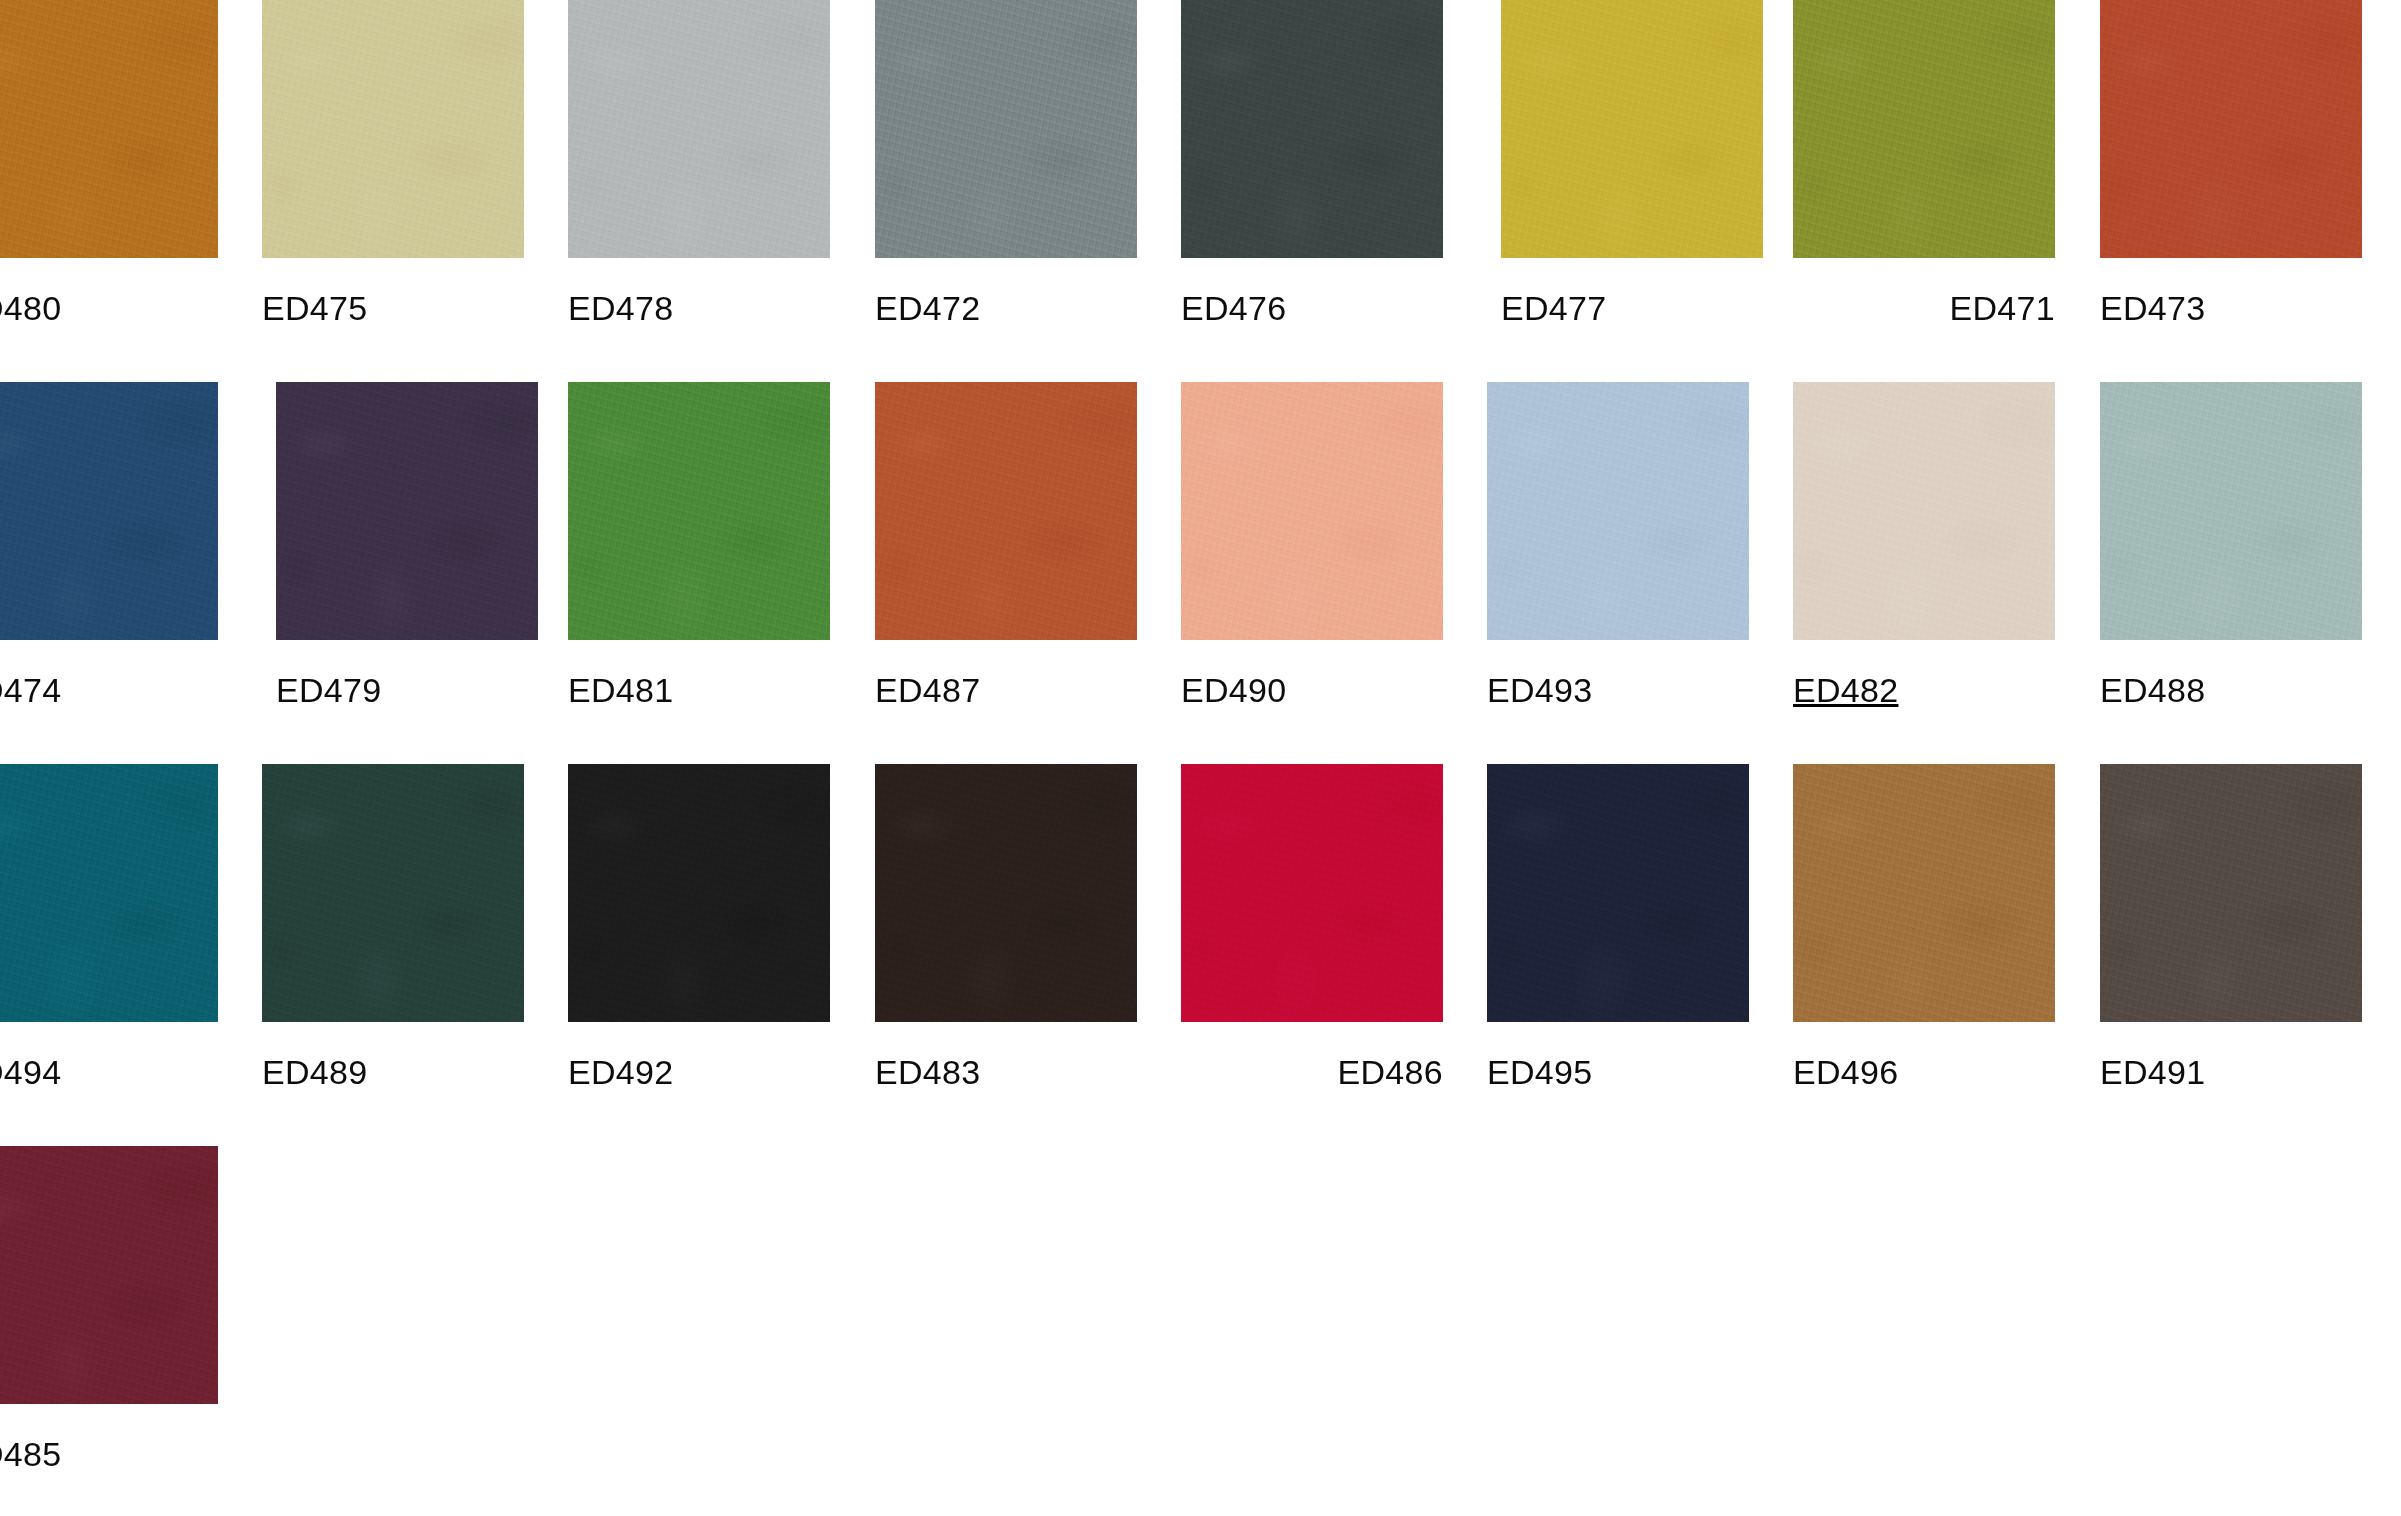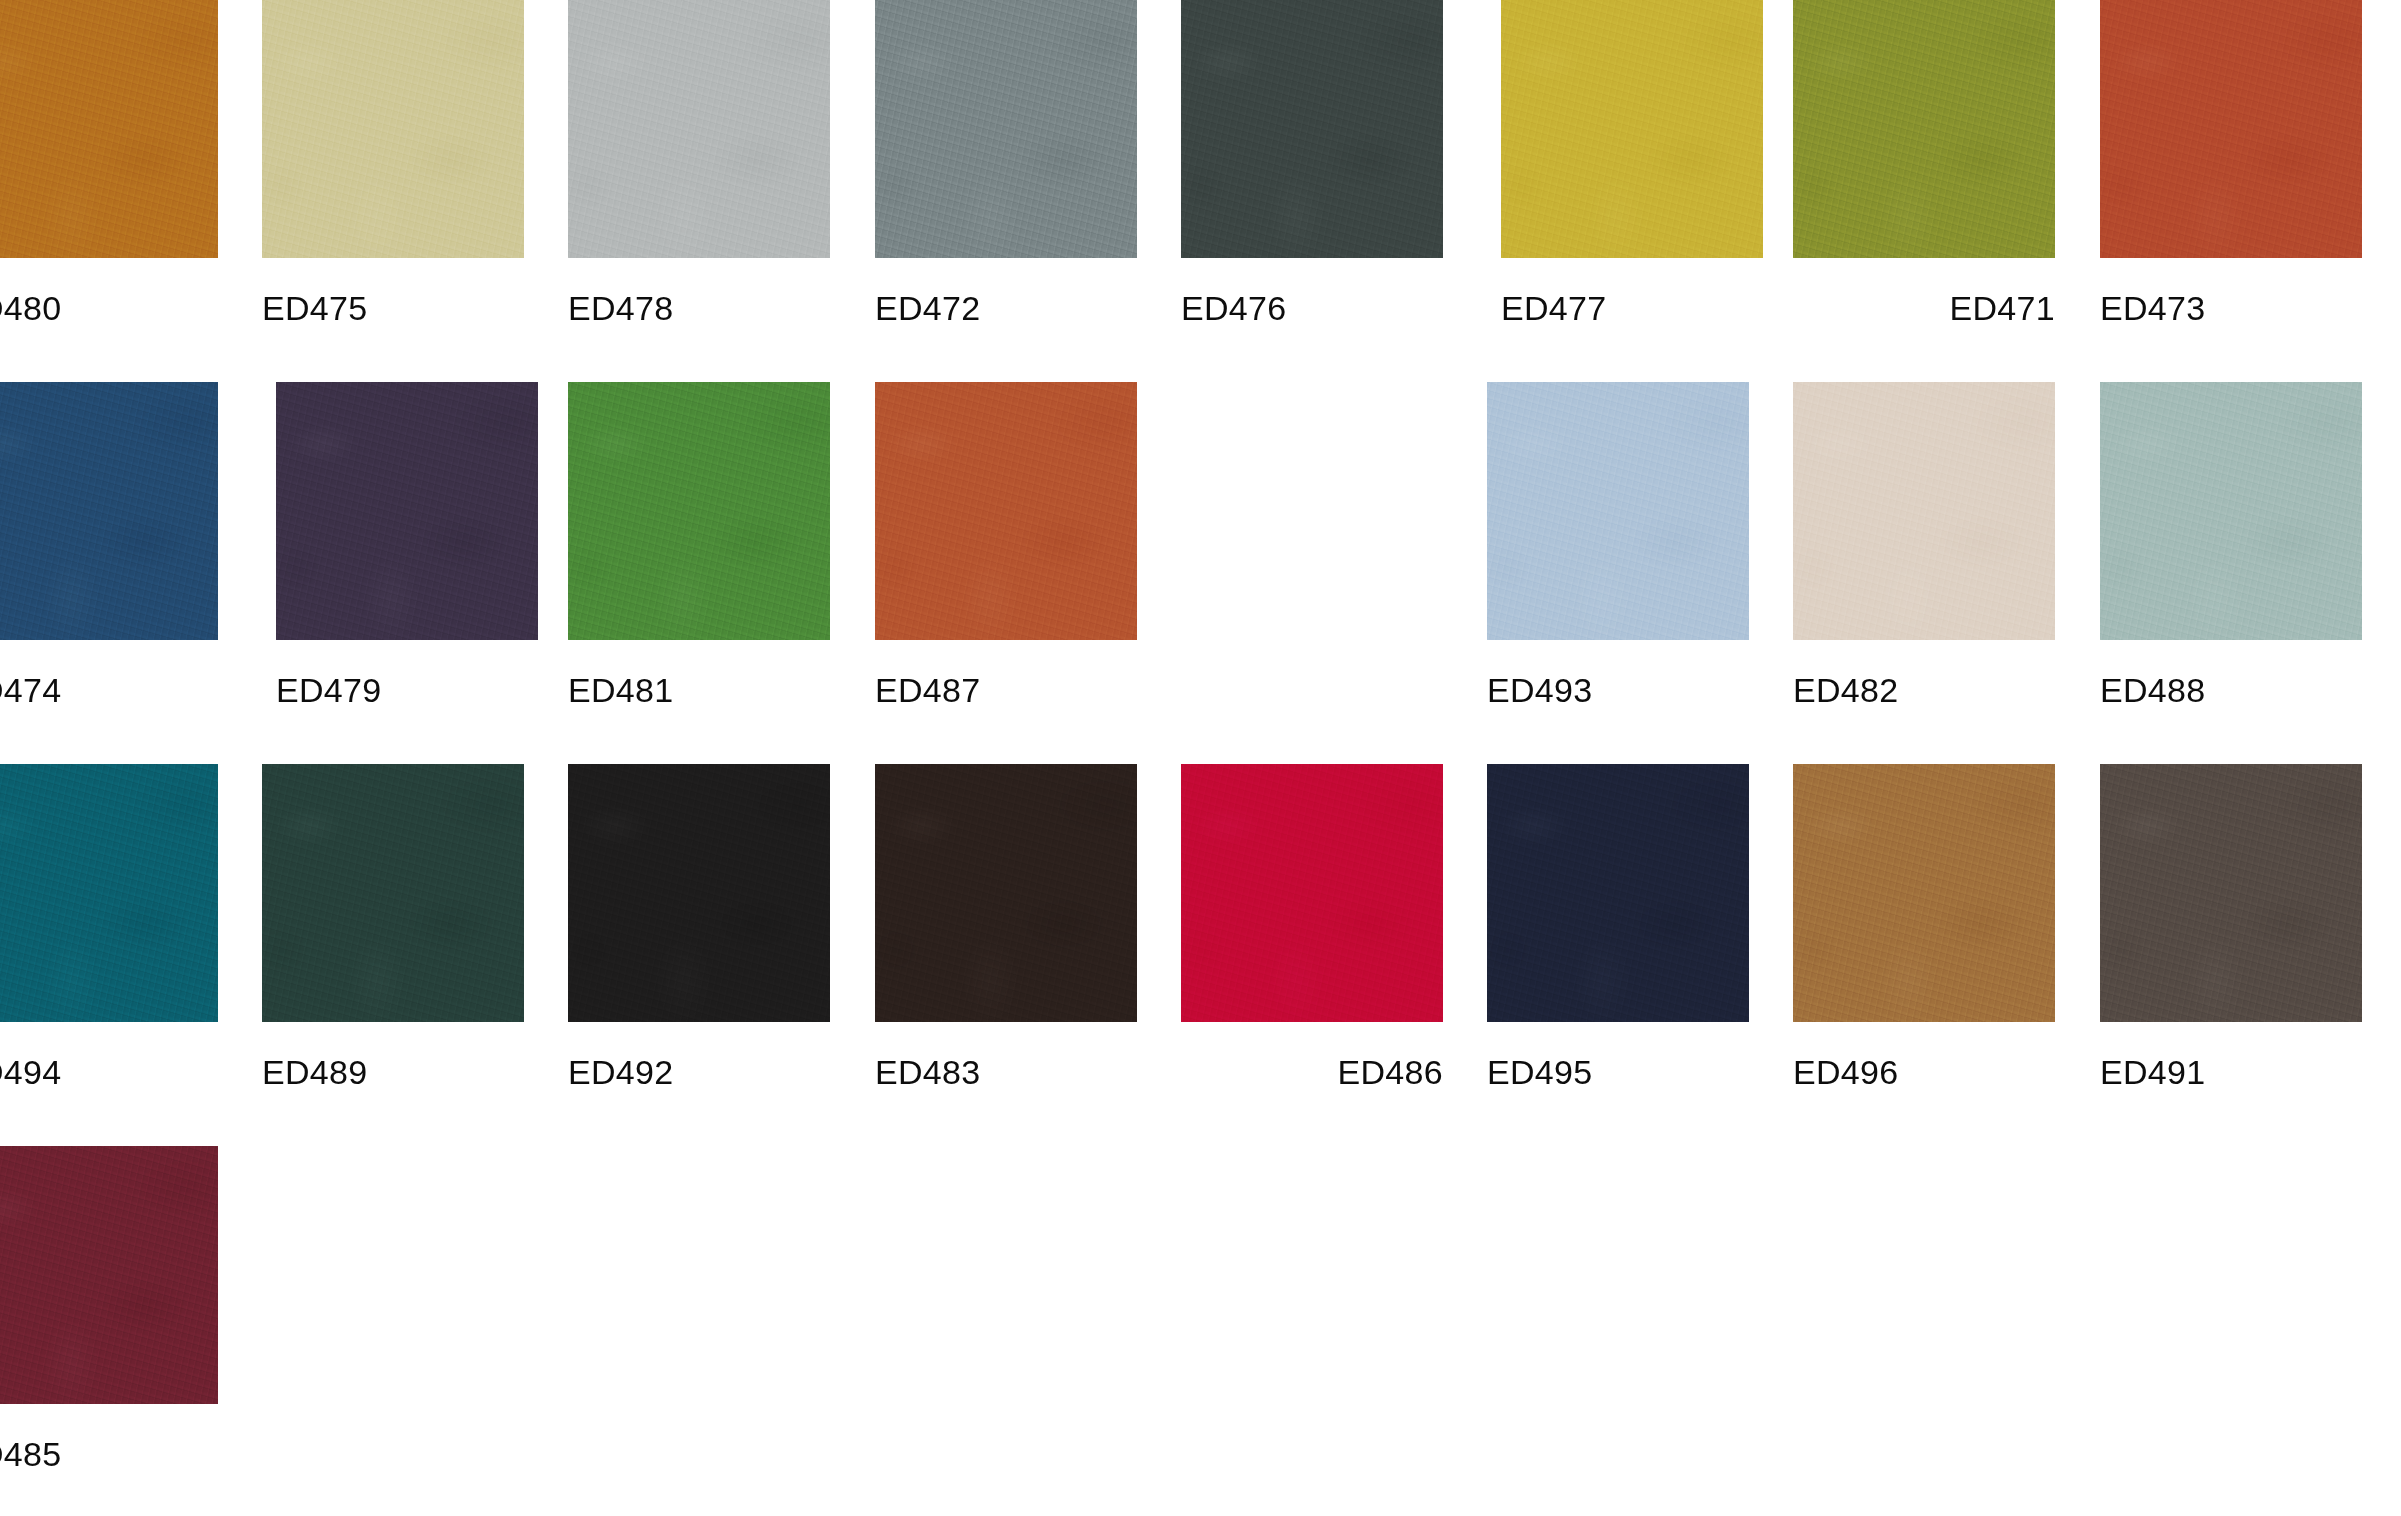--- a/index.html
+++ b/index.html
@@ -138,25 +138,29 @@
         <div class="swatch-label">ED479</div>
       </div>
       <div class="swatch-cell" style="left: 612px;">
         <div class="swatch-chip" style="background-color: rgb(75, 138, 56);"></div>
         <div class="swatch-label">ED481</div>
       </div>
       <div class="swatch-cell" style="left: 919px;">
         <div class="swatch-chip" style="background-color: rgb(181, 84, 47);"></div>
         <div class="swatch-label">ED487</div>
       </div>
+      <div class="swatch-cell" style="left: 1225px;">
+        <div class="swatch-chip" style="background-color: rgb(238, 171, 144);"></div>
+        <div class="swatch-label">ED490</div>
+      </div>
       <div class="swatch-cell" style="left: 1531px;">
         <div class="swatch-chip" style="background-color: rgb(174, 195, 216);"></div>
         <div class="swatch-label">ED493</div>
       </div>
-      <div class="swatch-cell" style="left: 1837px;">
+      <div class="swatch-cell" style="left: 1837px; text-decoration: underline;">
         <div class="swatch-chip" style="background-color: rgb(222, 209, 196);"></div>
         <div class="swatch-label">ED482</div>
       </div>
       <div class="swatch-cell" style="left: 2144px;">
         <div class="swatch-chip" style="background-color: rgb(163, 187, 183);"></div>
         <div class="swatch-label">ED488</div>
       </div>
     </div>
     <div class="swatch-row">
       <div class="swatch-cell" style="left: 0px;">

